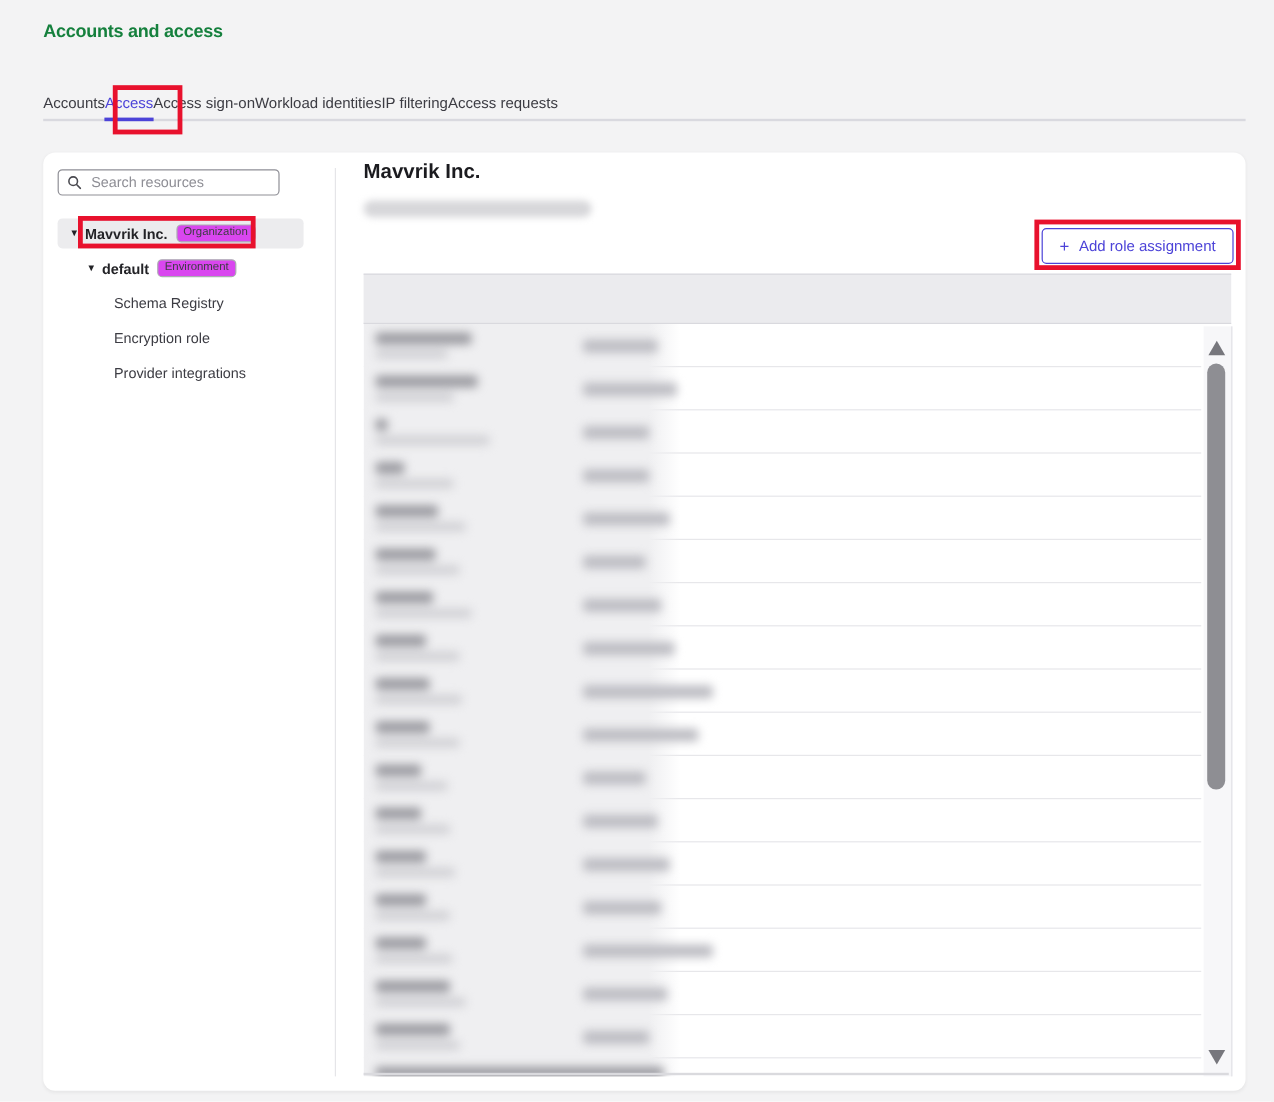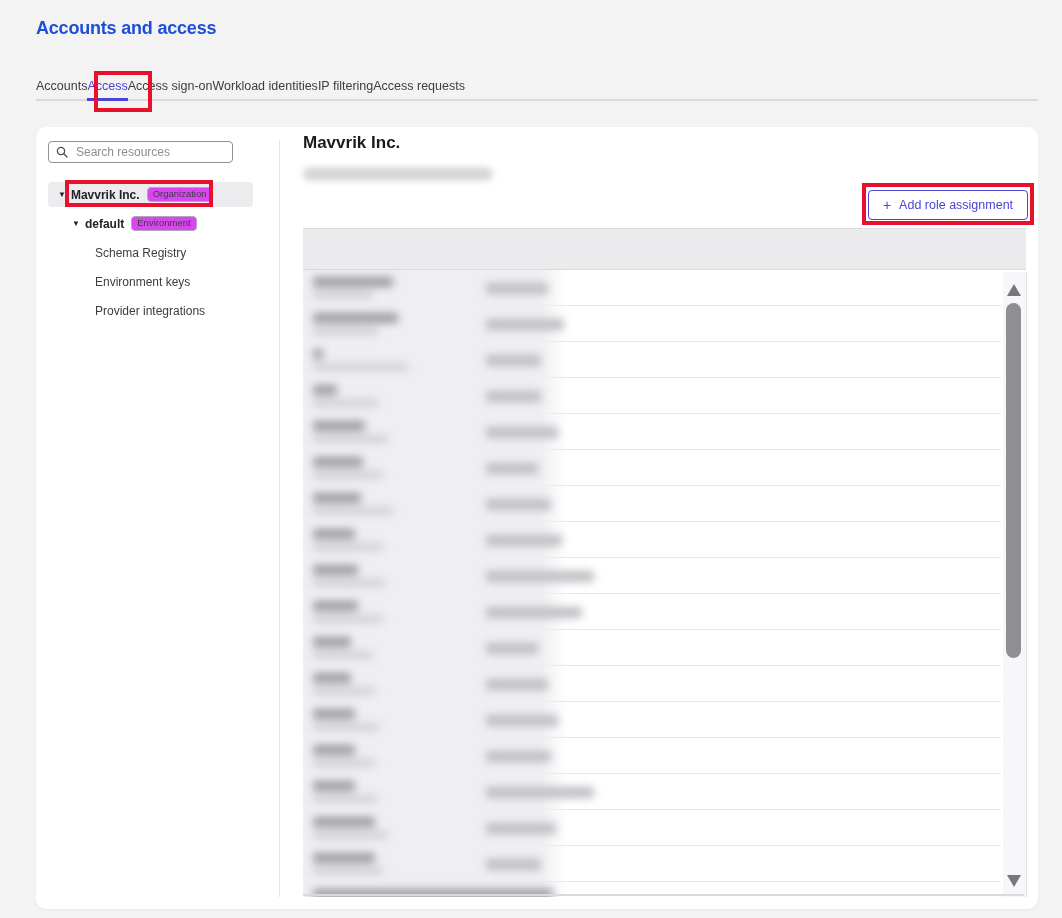--- a/index.html
+++ b/index.html
@@ -7,21 +7,21 @@
     width:1062px;height:918px;position:relative;overflow:hidden;
     background:#f3f3f4;
     font-family:"Liberation Sans", sans-serif;
     -webkit-font-smoothing:antialiased;
   }
   :root{ --accent:#4c43d8; --annot:#e8112d; }
 
   
   .page-title{
     position:absolute;left:36px;top:18px;margin:0;
-    font-size:18px;font-weight:700;color:#1d4ed8;letter-spacing:-.2px;
+    font-size:15px;font-weight:700;color:#15803d;letter-spacing:-.2px;
   }
   .tabs{
     position:absolute;left:36px;top:80px;width:1002px;box-sizing:border-box;
     display:flex;align-items:flex-end;
     border-bottom:2px solid #d9d9df;padding-bottom:6px;
     font-size:12.5px;color:#3c3c43;
   }
   .tab{cursor:pointer;white-space:nowrap;line-height:13px;}
   .tab.active{color:var(--accent);position:relative;}
   .tab.active::after{
@@ -153,21 +153,21 @@
         </div>
         <div class="tree-row lvl2">
           <span class="caret">▼</span>
           <span class="tlabel">default</span>
           <span class="badge">Environment</span>
         </div>
         <div class="tree-row lvl3">
           <span class="tlabel">Schema Registry</span>
         </div>
         <div class="tree-row lvl3">
-          <span class="tlabel">Environment keys</span>
+          <span class="tlabel">Encryption role</span>
         </div>
         <div class="tree-row lvl3">
           <span class="tlabel">Provider integrations</span>
         </div>
       </div>
 
     <div class="vdivider"></div>
 
     <h2 class="org-heading">Mavvrik Inc.</h2>
     <div class="subtitle-redacted"></div>

